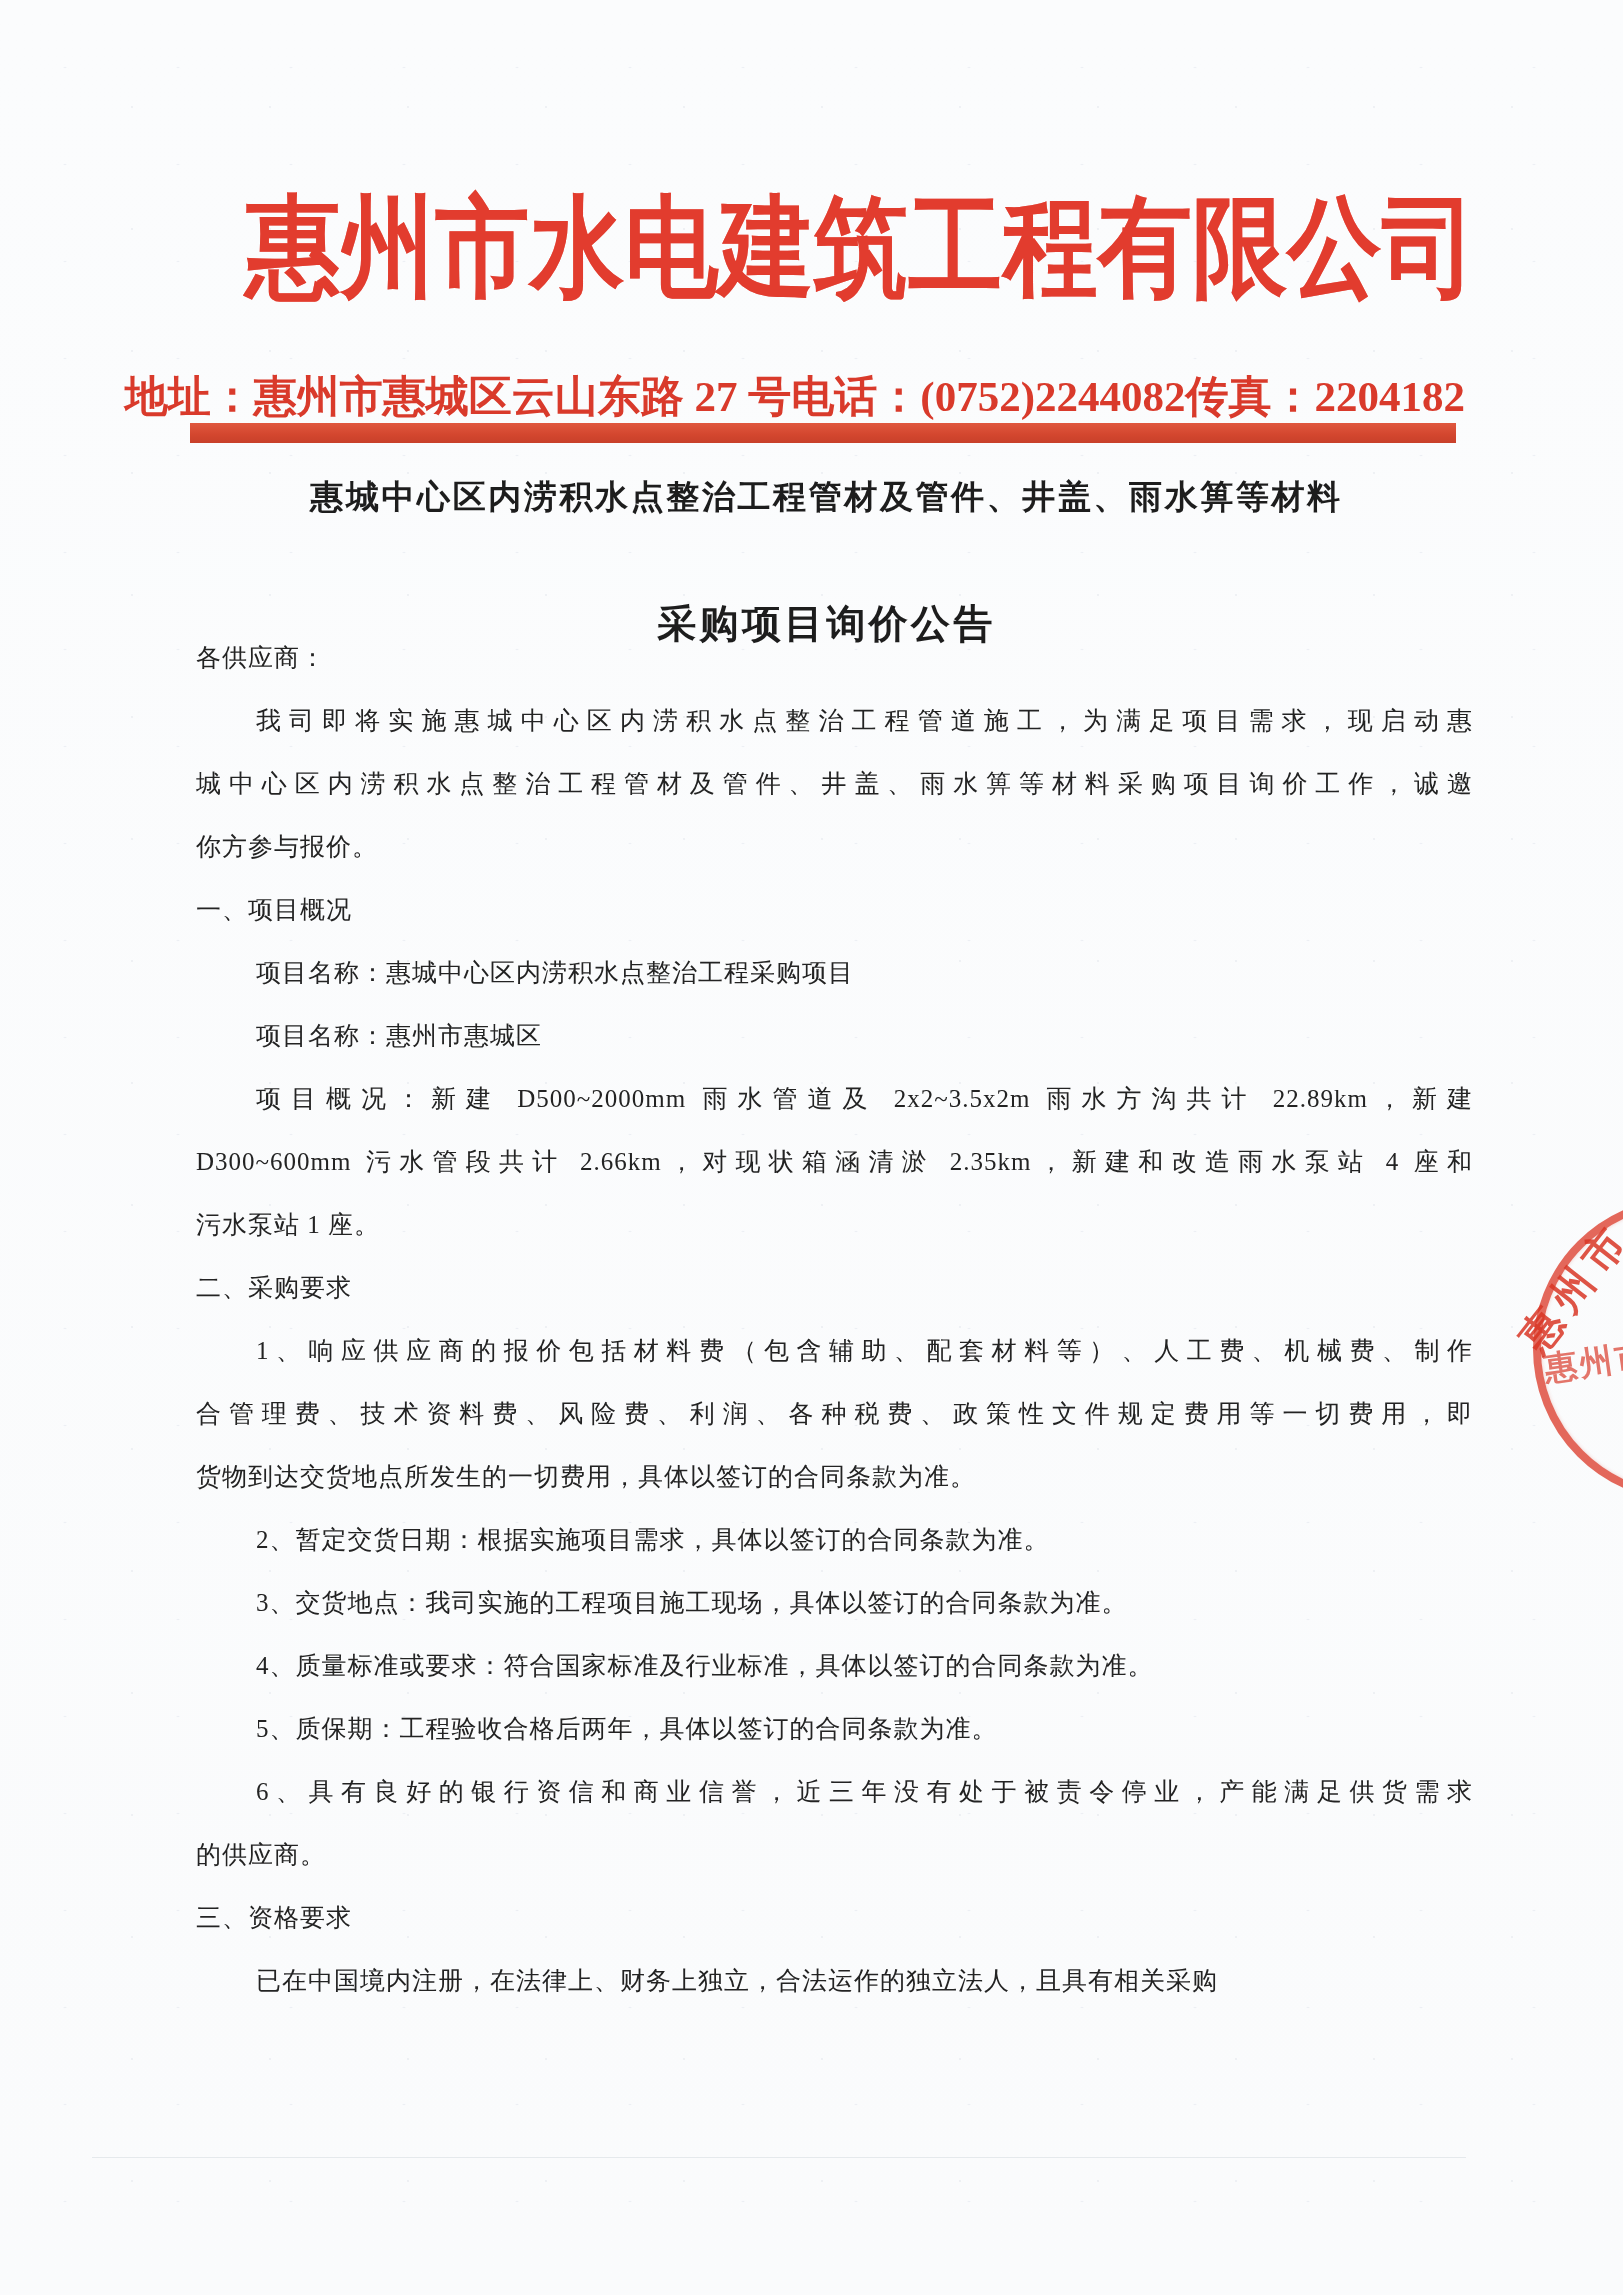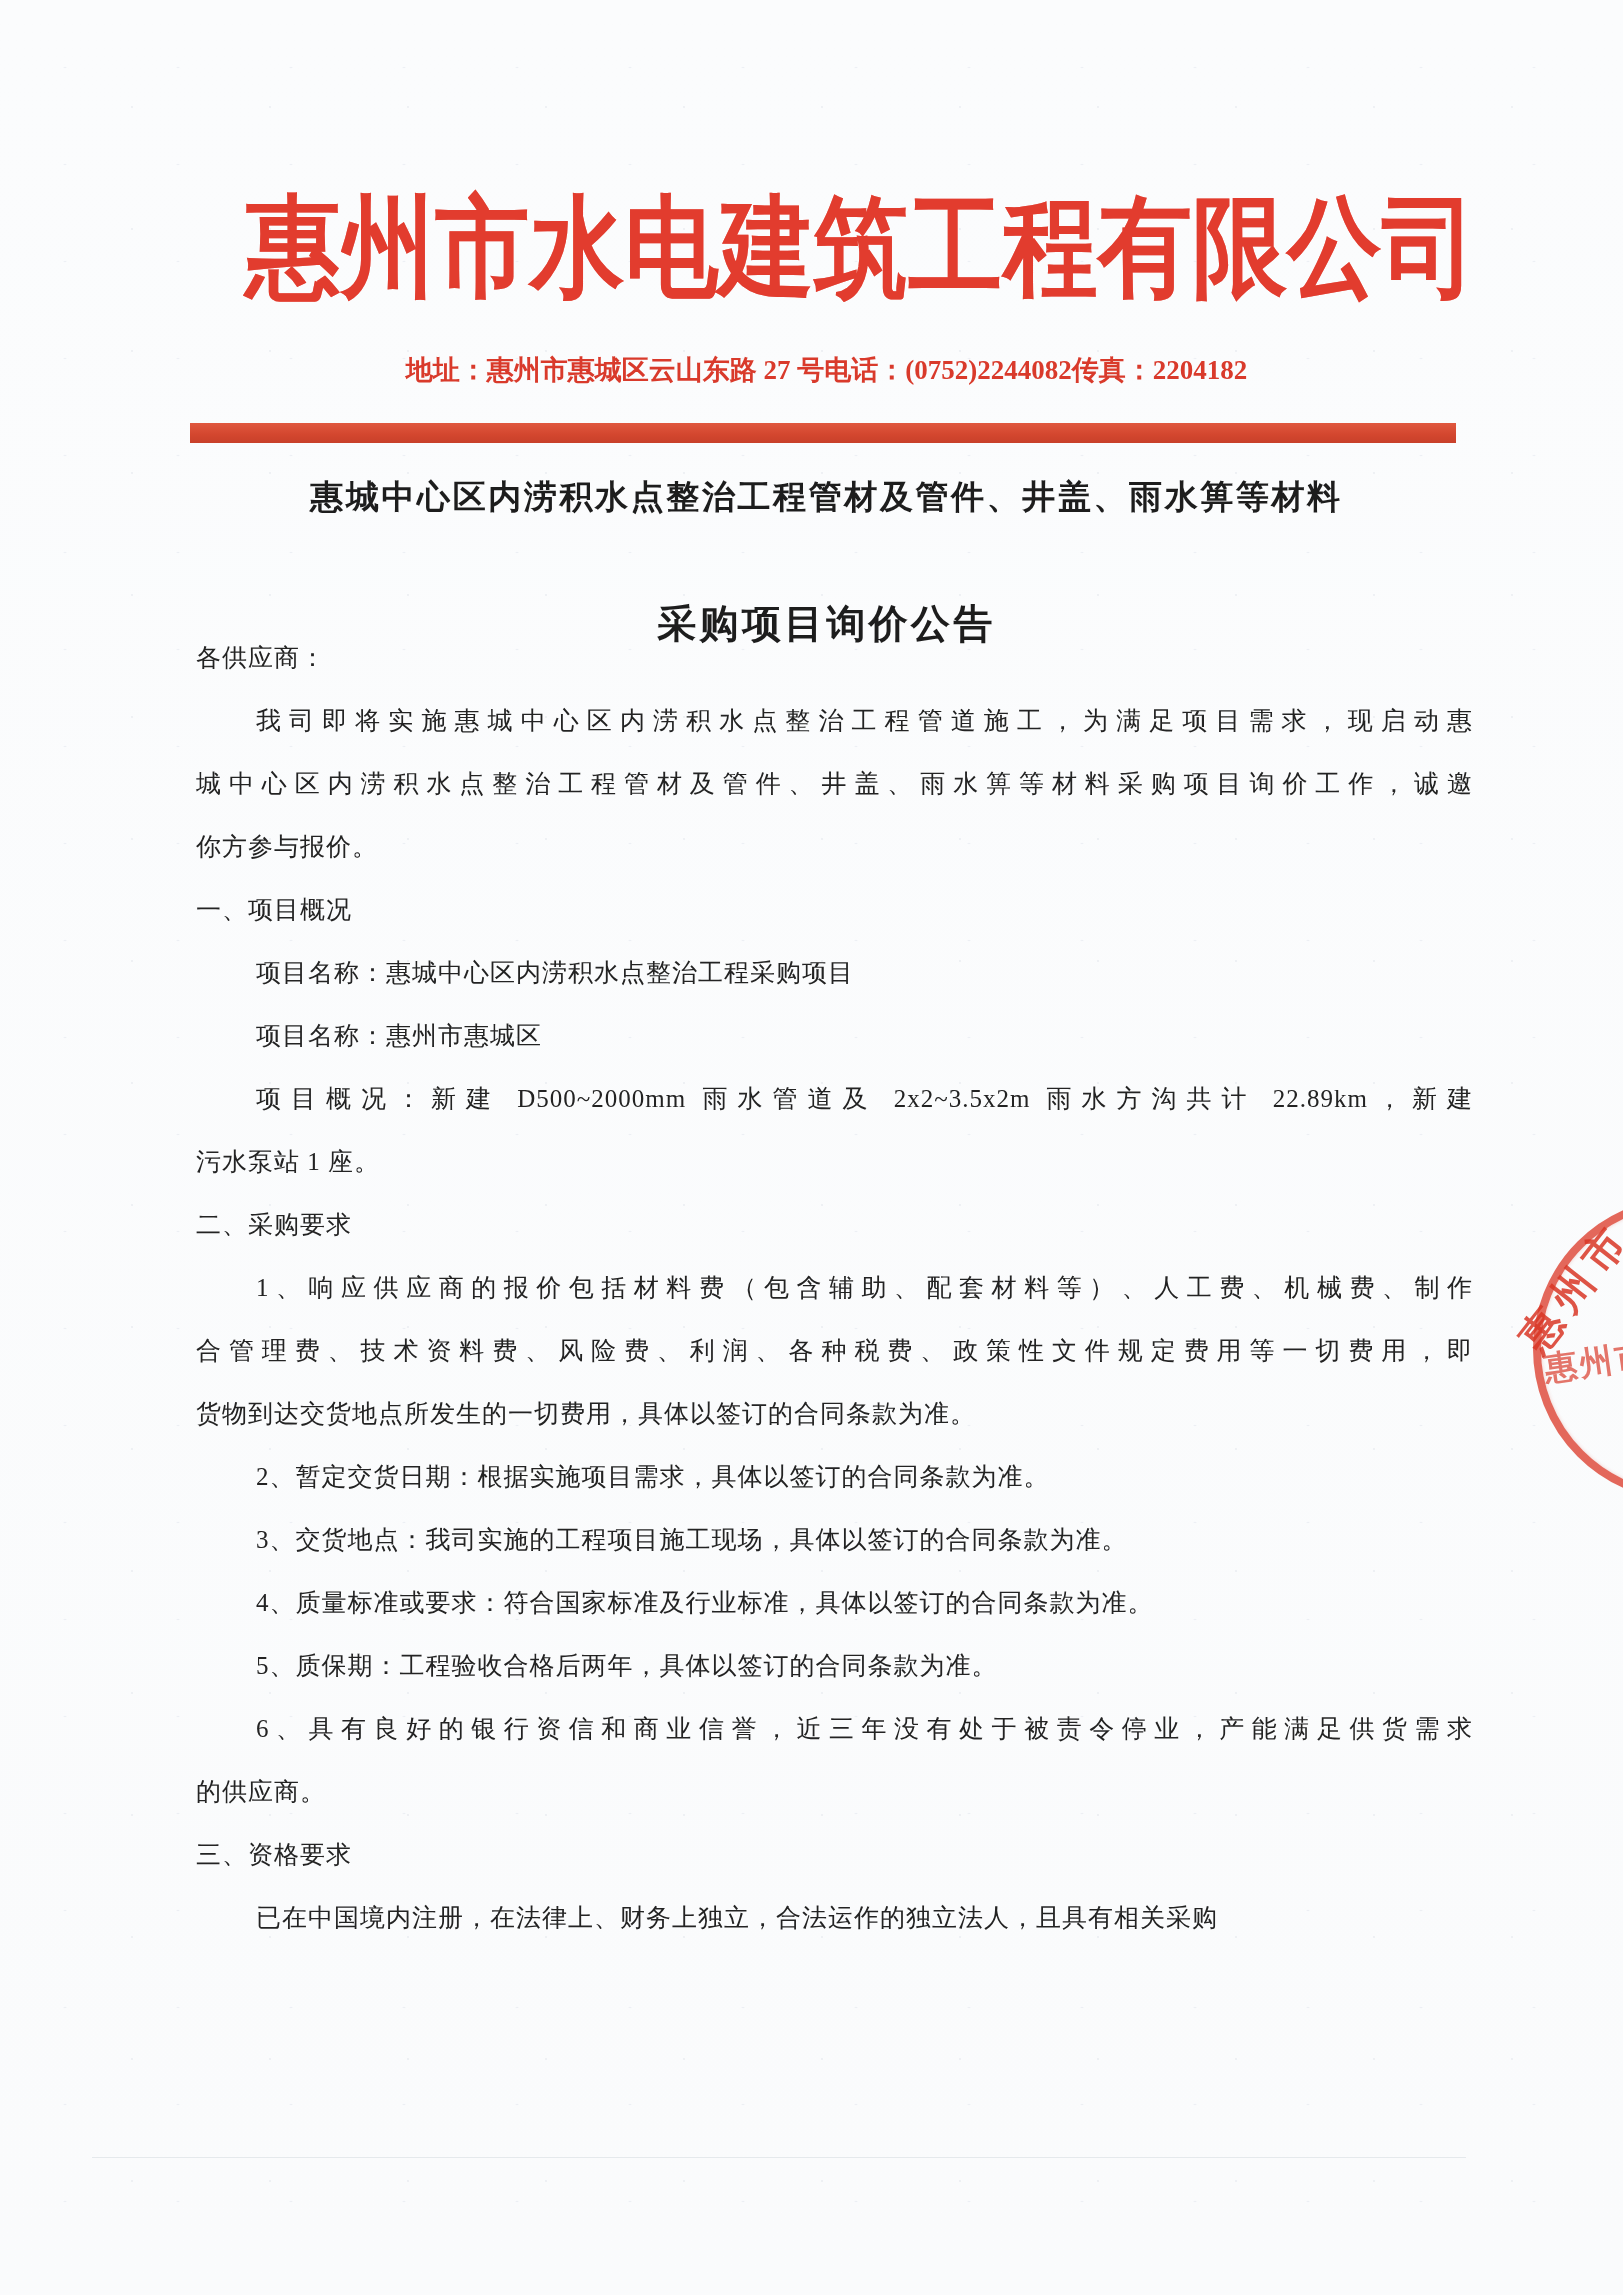--- a/index.html
+++ b/index.html
@@ -21,23 +21,23 @@
   
   .company{
     position:absolute;top:188px;left:246px;
     font-size:110px;font-weight:bold;line-height:1.1;
     color:#e23c2e;white-space:nowrap;
     transform:scaleX(0.855);transform-origin:left top;
     letter-spacing:0.7px;
     text-shadow:0 0 0.7px rgba(226,60,46,.6);
   }
   .contact{
-    position:absolute;top:352px;left:188px;width:1277px;
-    display:flex;justify-content:center;
-    font-size:27px;font-weight:bold;color:#d93a2b;white-space:nowrap;
+    position:absolute;top:368px;left:188px;width:1277px;
+    display:flex;justify-content:flex-end;
+    font-size:43px;font-weight:bold;color:#d93a2b;white-space:nowrap;
   }
   .rule{
     position:absolute;top:423px;left:190px;width:1266px;height:20px;
     background:linear-gradient(180deg,#e0583f 0%,#d4472f 55%,#c8402a 100%);
   }
   
   .doc-title{
     position:absolute;left:188px;width:1277px;text-align:center;
     font-weight:bold;color:#1d1d1d;white-space:nowrap;
   }
@@ -89,20 +89,21 @@
 
   <div class="body-text">
     <div class="bline">各供应商：</div>
     <div class="bline ind fill">我司即将实施惠城中心区内涝积水点整治工程管道施工，为满足项目需求，现启动惠</div>
     <div class="bline fill">城中心区内涝积水点整治工程管材及管件、井盖、雨水箅等材料采购项目询价工作，诚邀</div>
     <div class="bline">你方参与报价。</div>
     <div class="bline">一、项目概况</div>
     <div class="bline ind">项目名称：惠城中心区内涝积水点整治工程采购项目</div>
     <div class="bline ind">项目名称：惠州市惠城区</div>
     <div class="bline ind fill">项目概况：新建 D500~2000mm 雨水管道及 2x2~3.5x2m 雨水方沟共计 22.89km，新建</div>
+    <div class="bline fill">D300~600mm 污水管段共计 2.66km，对现状箱涵清淤 2.35km，新建和改造雨水泵站 4 座和</div>
     <div class="bline">污水泵站 1 座。</div>
     <div class="bline">二、采购要求</div>
     <div class="bline ind fill">1、响应供应商的报价包括材料费（包含辅助、配套材料等）、人工费、机械费、制作</div>
     <div class="bline fill">合管理费、技术资料费、风险费、利润、各种税费、政策性文件规定费用等一切费用，即</div>
     <div class="bline">货物到达交货地点所发生的一切费用，具体以签订的合同条款为准。</div>
     <div class="bline ind">2、暂定交货日期：根据实施项目需求，具体以签订的合同条款为准。</div>
     <div class="bline ind">3、交货地点：我司实施的工程项目施工现场，具体以签订的合同条款为准。</div>
     <div class="bline ind">4、质量标准或要求：符合国家标准及行业标准，具体以签订的合同条款为准。</div>
     <div class="bline ind">5、质保期：工程验收合格后两年，具体以签订的合同条款为准。</div>
     <div class="bline ind fill">6、具有良好的银行资信和商业信誉，近三年没有处于被责令停业，产能满足供货需求</div>

